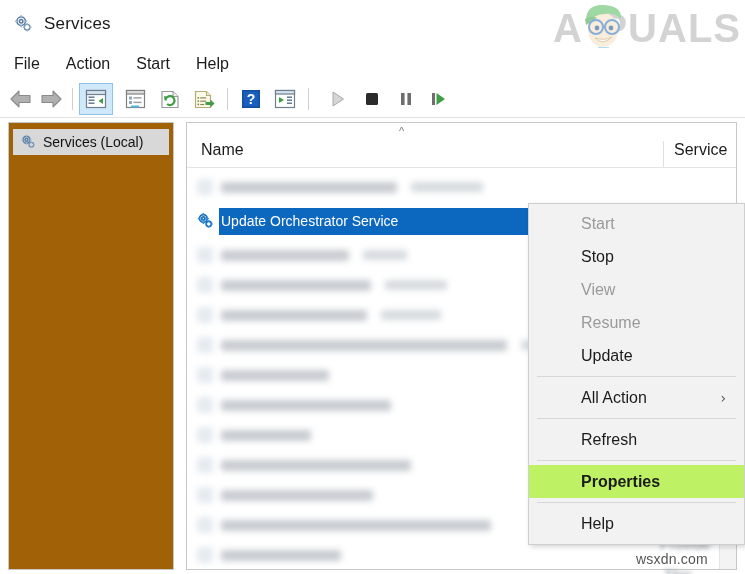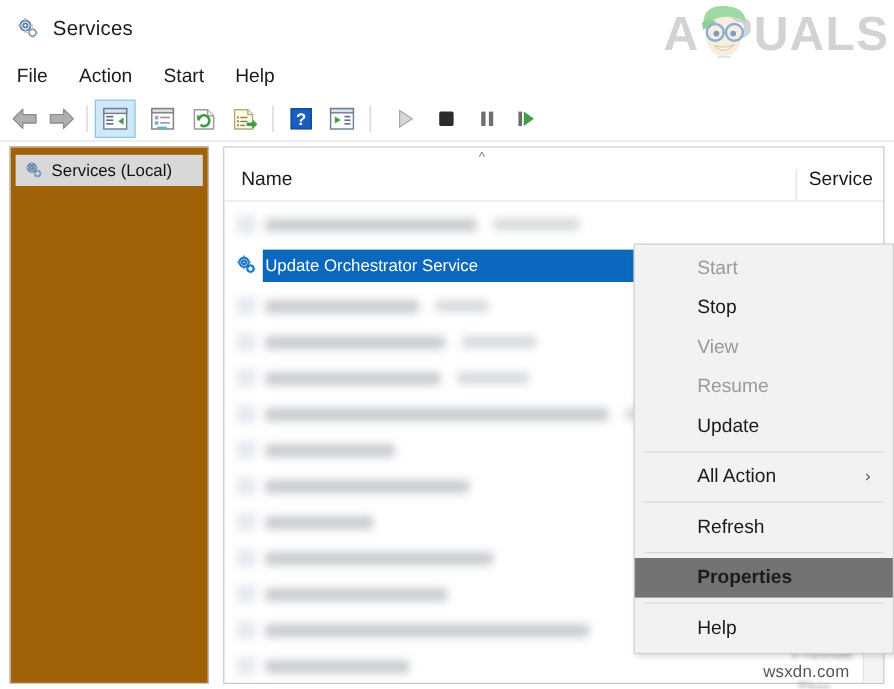--- a/index.html
+++ b/index.html
@@ -307,21 +307,21 @@
     align-items: center;
     padding-left: 52px;
     font-size: 16px;
     color: #1b1b1b;
     box-sizing: border-box;
     position: relative;
     white-space: nowrap;
   }
   .ctx-item.disabled { color: #9a9a9a; }
   .ctx-item.highlight {
-    background: #737373;
+    background: #bef264;
     font-weight: bold;
   }
   .ctx-sep {
     height: 1px;
     background: #d7d7d7;
     margin: 4px 8px 4px 8px;
   }
   .ctx-arrow {
     position: absolute;
     right: 18px;

